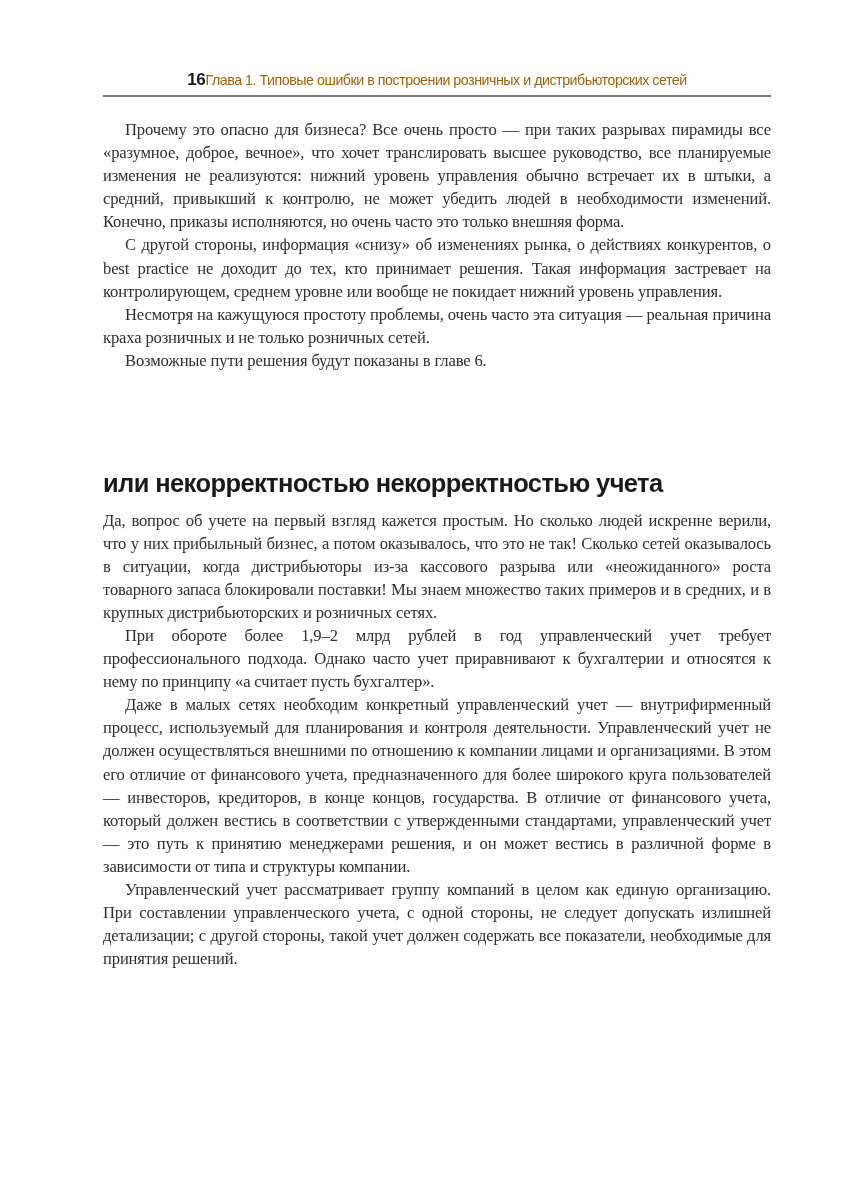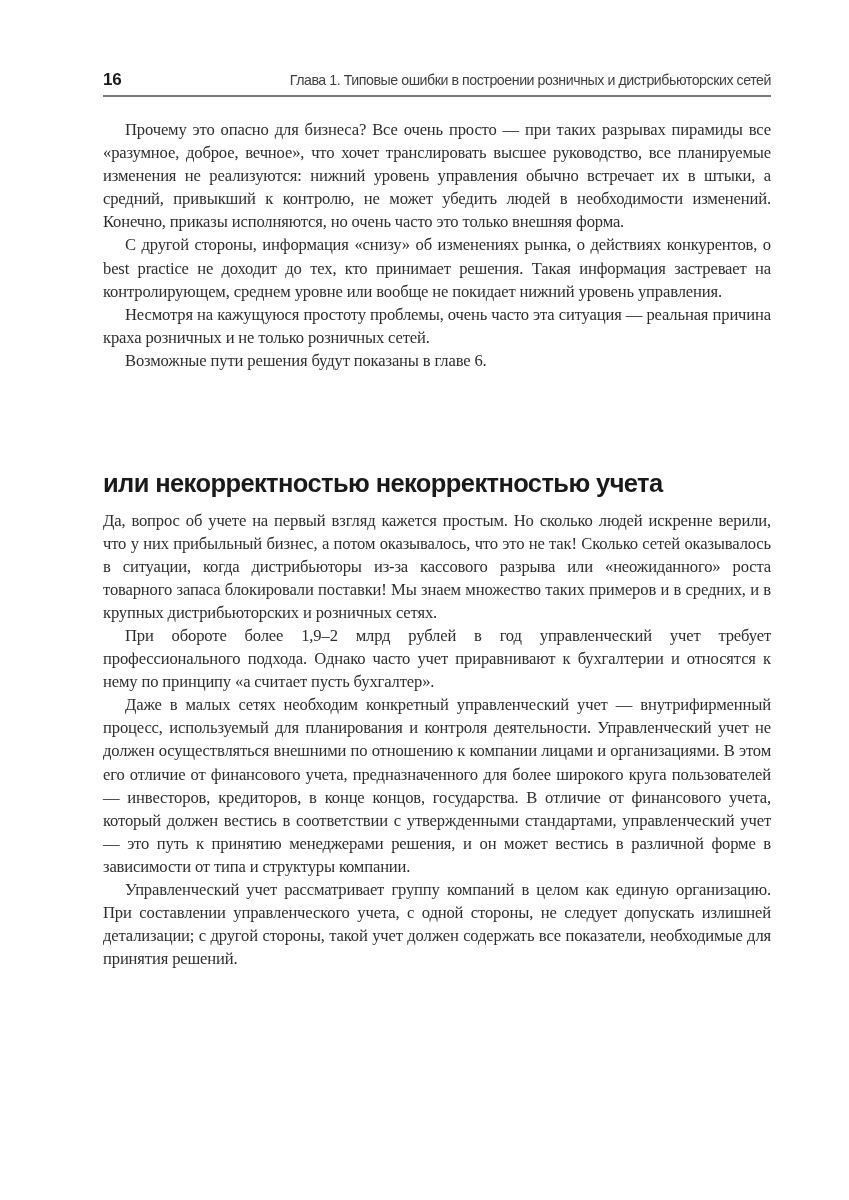--- a/index.html
+++ b/index.html
@@ -1,22 +1,22 @@
 <!DOCTYPE html>
 <html><head>
 <meta charset="utf-8">
 <style>
   html, body { margin: 0; padding: 0; background: #ffffff; }
   body { width: 849px; height: 1200px; position: relative; overflow: hidden; color: #2a2a2a; }
   .page { position: absolute; left: 103px; top: 70px; width: 668px; }
-  .running-head { display: flex; justify-content: space-between; align-items: baseline;
+  .running-head { display: flex; justify-content: center; align-items: baseline;
     border-bottom: 2px solid #7a7a7a; padding-bottom: 3px; height: 22px;
     font-family: "Liberation Sans", sans-serif; }
   .page-num { font-weight: bold; font-size: 17px; color: #1a1a1a; letter-spacing: -0.3px; }
-  .chapter-title { font-size: 14.2px; color: #404040; letter-spacing: -0.45px; }
+  .chapter-title { font-size: 14.2px; color: #a16207; letter-spacing: -0.45px; }
   .body { margin-top: 21px; font-family: "Liberation Serif", serif; font-size: 16.6px;
     line-height: 23.1px; text-align: justify; color: #2e2e2e; letter-spacing: -0.15px; }
   .body p { margin: 0; text-indent: 22px; }
   .body p.noindent { text-indent: 0; }
   h2.section-title { font-family: "Liberation Sans", sans-serif; font-weight: bold;
     font-size: 25.5px; line-height: 29.5px; color: #1a1a1a; margin: 38px 0 10px 0;
     letter-spacing: -0.6px; }
 </style>
 </head>
 <body>

